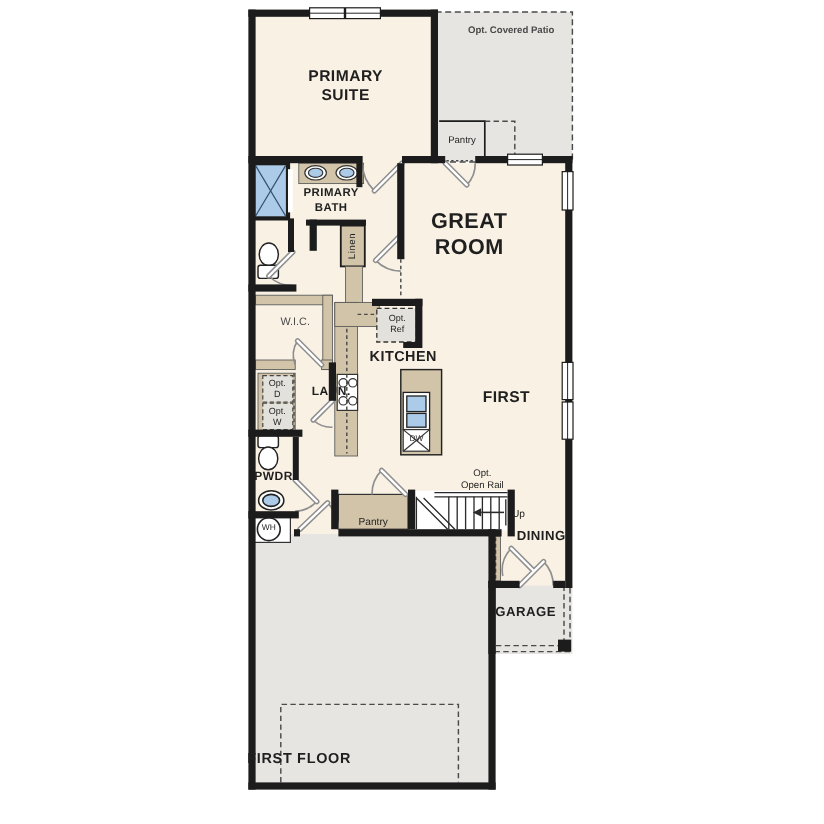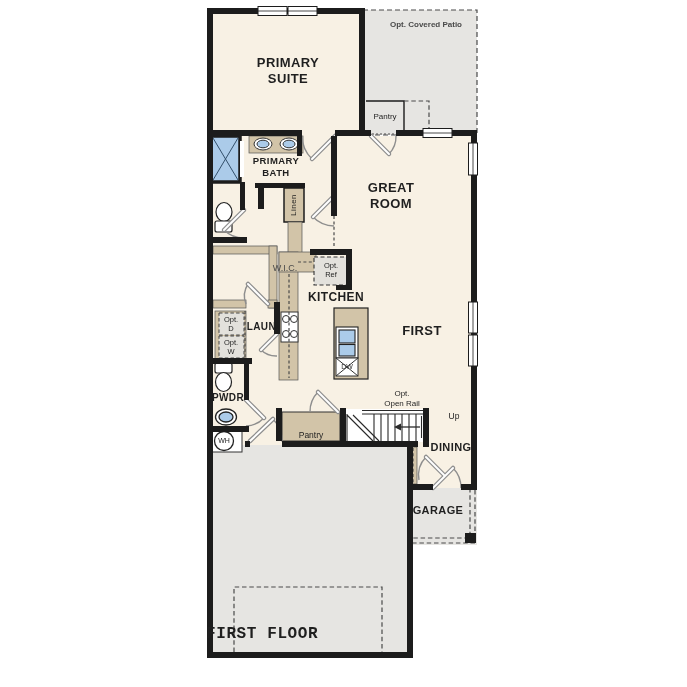--- a/index.html
+++ b/index.html
@@ -233,36 +233,36 @@
   </g>
 </svg>
 
 <div class="lbl b" style="left:288px;top:71px;font-size:13px;">PRIMARY
 SUITE</div>
 <div class="lbl muted" style="left:426px;top:25px;font-size:8px;white-space:nowrap;font-weight:bold;">Opt. Covered Patio</div>
 <div class="lbl" style="left:385px;top:117px;font-size:8px;">Pantry</div>
 <div class="lbl b" style="left:276px;top:167px;font-size:9.5px;">PRIMARY
 BATH</div>
 <div class="lbl vert" style="left:294px;top:205px;font-size:8px;">Linen</div>
-<div class="lbl b" style="left:391px;top:196px;font-size:13px;">GREAT
+<div class="lbl b" style="left:391px;top:196px;font-size:18px;">GREAT
 ROOM</div>
-<div class="lbl muted" style="left:246px;top:268px;font-size:9px;margin-left:39px;">W.I.C.</div>
+<div class="lbl muted" style="left:246px;top:268px;font-size:9px;">W.I.C.</div>
 <div class="lbl" style="left:331px;top:270px;font-size:7.5px;">Opt.
 Ref</div>
 <div class="lbl b" style="left:336px;top:297px;font-size:12px;white-space:nowrap;">KITCHEN</div>
 <div class="lbl b" style="left:422px;top:331px;font-size:13px;white-space:nowrap;">FIRST</div>
-<div class="lbl b" style="left:263px;top:327px;font-size:10px;white-space:nowrap;">LAUN.</div>
+<div class="lbl b" style="left:276px;top:327px;font-size:10px;white-space:nowrap;">LAUN.</div>
 <div class="lbl" style="left:231px;top:324px;font-size:7.5px;">Opt.
 D</div>
 <div class="lbl" style="left:231px;top:347px;font-size:7.5px;">Opt.
 W</div>
 <div class="lbl b" style="left:228px;top:398px;font-size:10px;white-space:nowrap;">PWDR</div>
 <div class="lbl" style="left:224px;top:441px;font-size:7px;">WH</div>
 <div class="lbl" style="left:311px;top:435px;font-size:8.5px;">Pantry</div>
 <div class="lbl" style="left:402px;top:399px;font-size:8px;">Opt.
 Open Rail</div>
-<div class="lbl" style="left:432px;top:416px;font-size:8.5px;margin-left:22px;">Up</div>
+<div class="lbl" style="left:432px;top:428px;font-size:8.5px;">Up</div>
 <div class="lbl b" style="left:451px;top:448px;font-size:11px;white-space:nowrap;">DINING</div>
 <div class="lbl b" style="left:438px;top:511px;font-size:11px;white-space:nowrap;">GARAGE</div>
 <div class="lbl" style="left:347px;top:367px;font-size:7px;color:#333;">DW</div>
-<div class="lbl b title" style="left:206px;top:625px;font-size:16px;font-family:Liberation Mono, monospace;">FIRST FLOOR</div>
+<div class="lbl b title" style="left:206px;top:625px;font-size:12px;">FIRST FLOOR</div>
 
 </div>
 
 </body></html>

